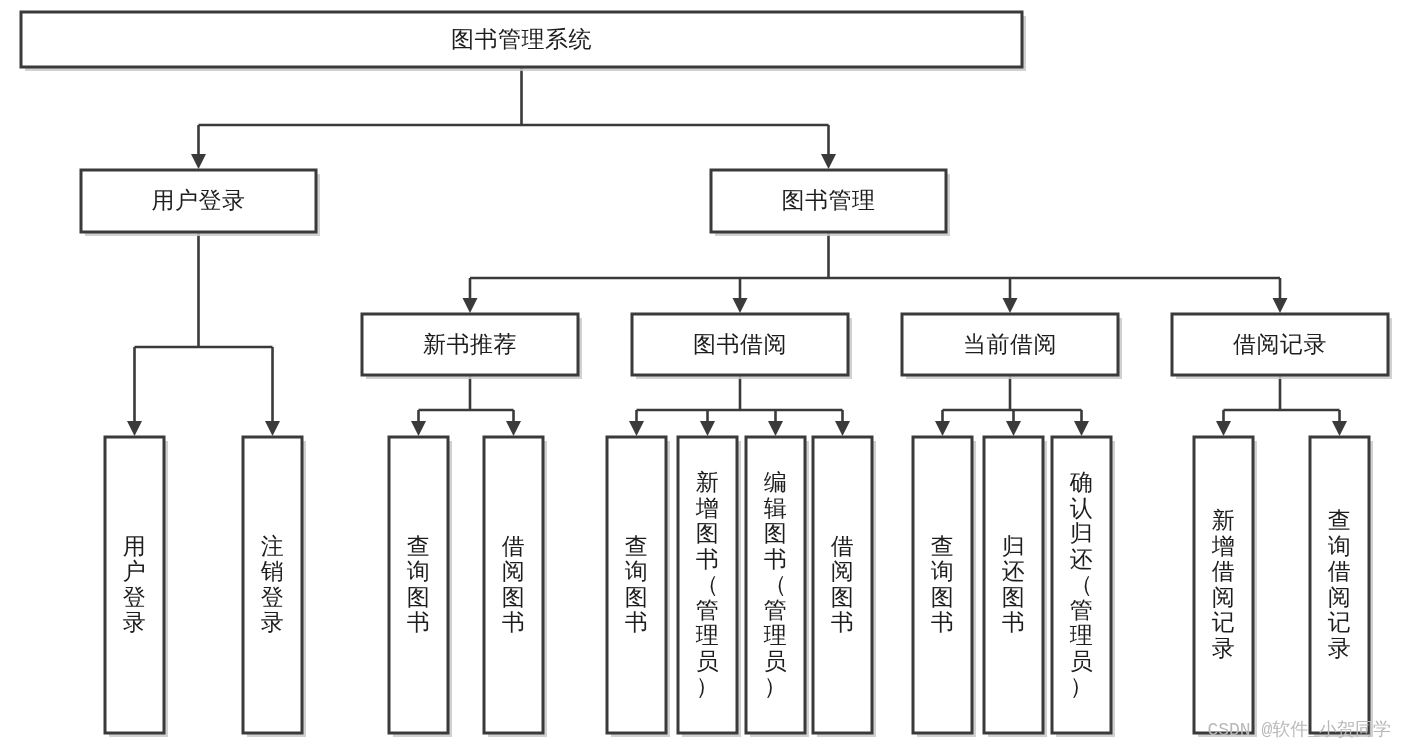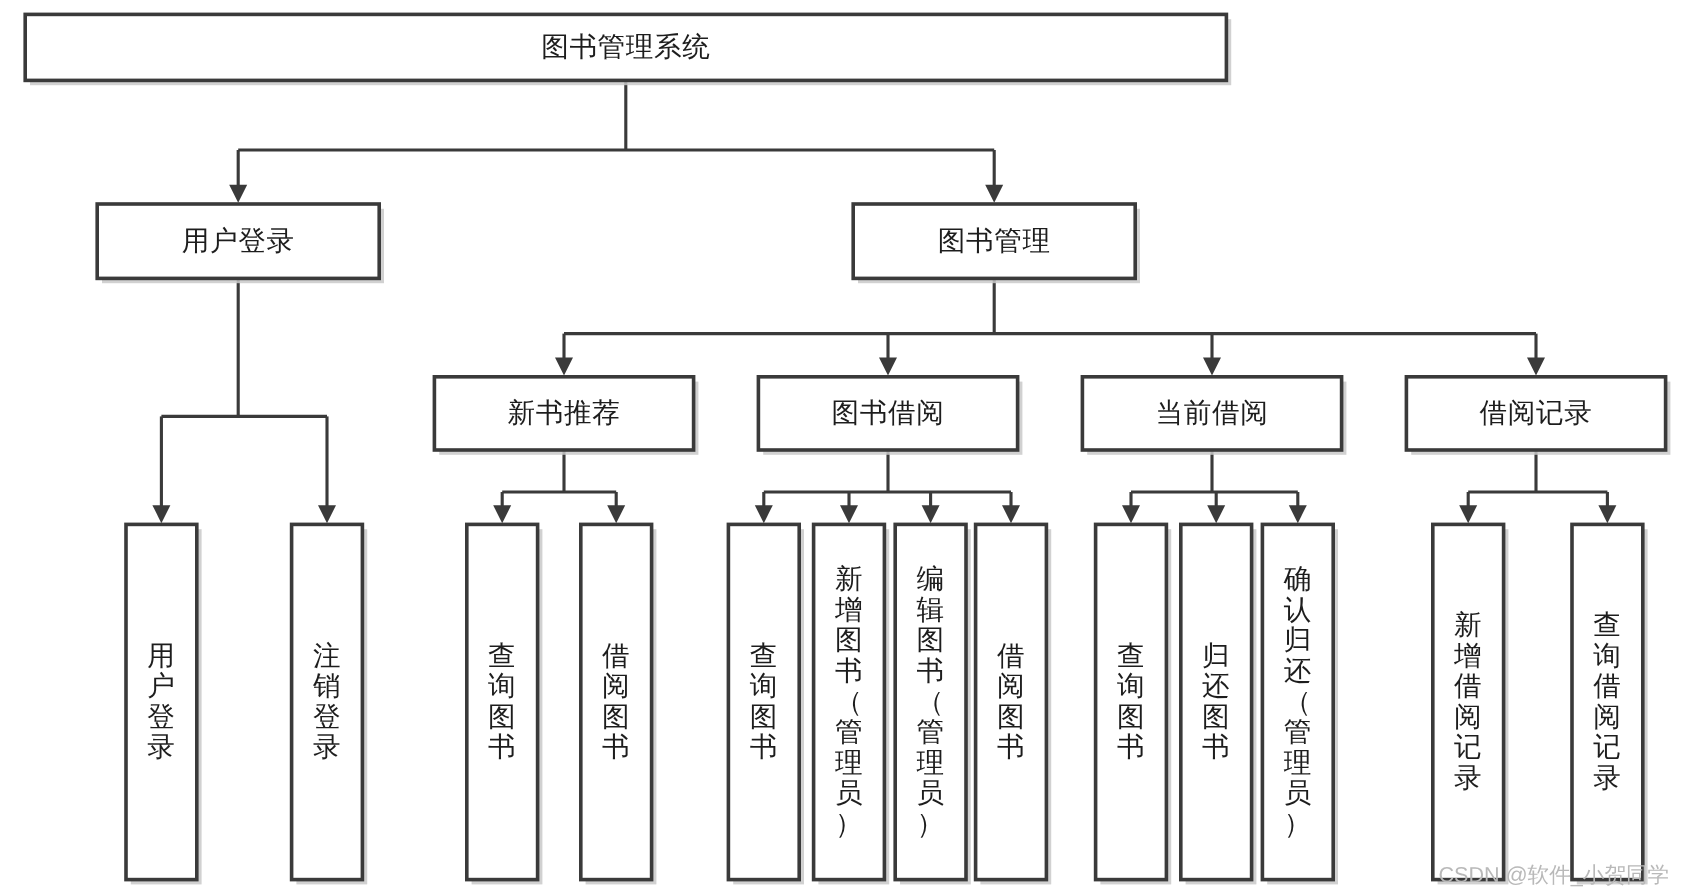--- a/index.html
+++ b/index.html
@@ -59,21 +59,21 @@
   .node-label-v {
     font-family: "Liberation Sans", "DejaVu Sans", sans-serif;
     font-size: 23px;
     fill: #1d1d1d;
     letter-spacing: 0.5px;
   }
   .watermark-text {
     position: absolute;
     right: 14px;
     bottom: 6px;
-    font-family: Liberation Sans, sans-serif;
+    font-family: Liberation Mono, monospace;
     font-size: 18px;
     color: #b9b9b9;
     white-space: nowrap;
     user-select: none;
   }
 </style>
 </head>
 <body>
 
 <div id="diagram-root">

